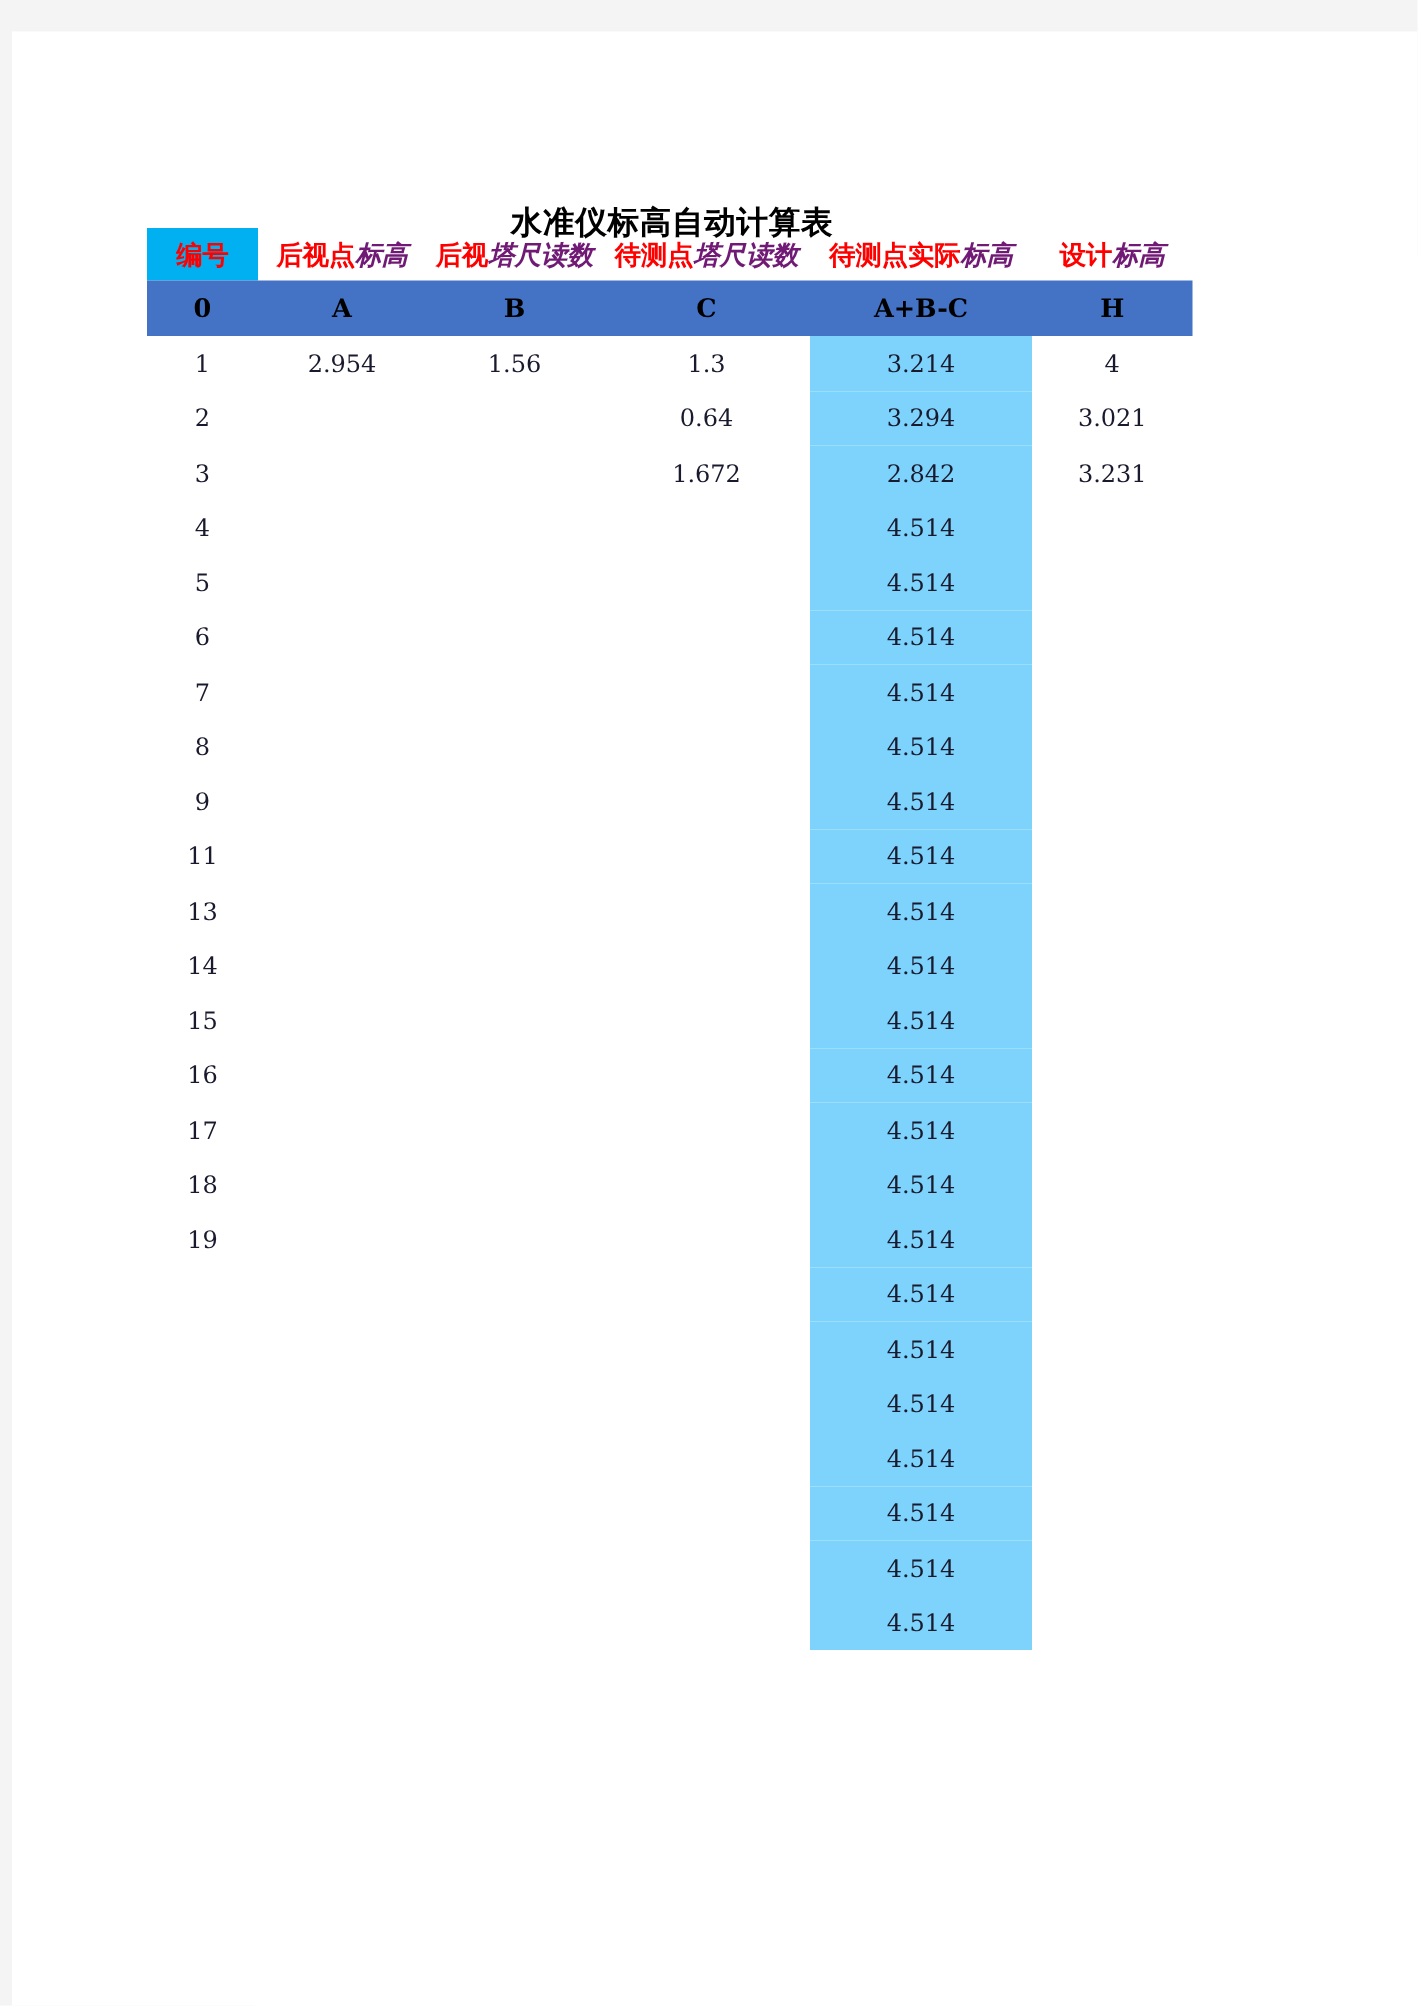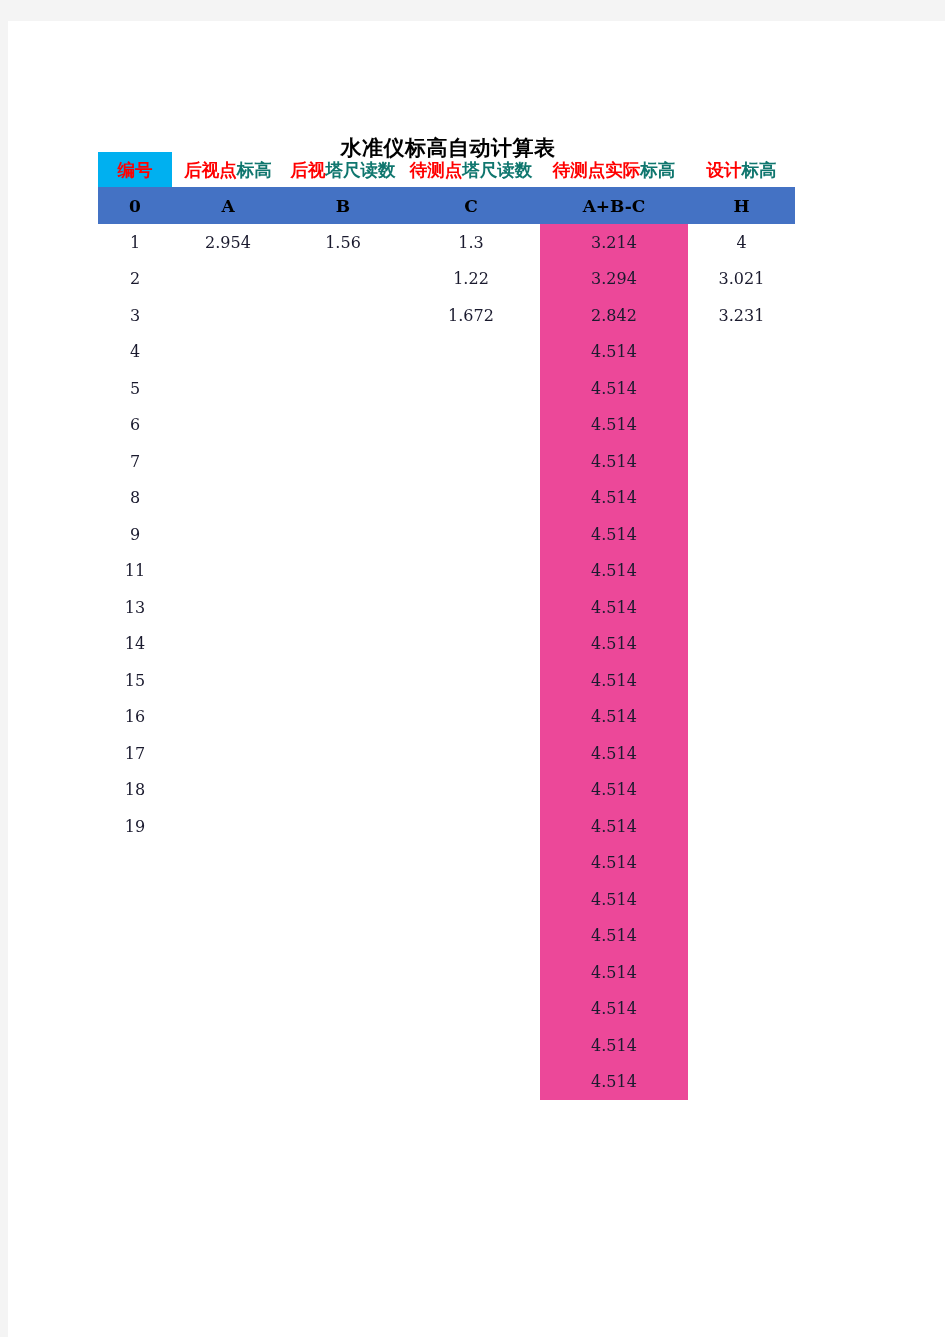--- a/index.html
+++ b/index.html
@@ -77,41 +77,41 @@
     font-weight: bold;
     font-family: "DejaVu Serif", "Liberation Serif", serif;
     white-space: nowrap;
     text-align: center;
   }
   td.cn-idx {
     background: #00B0F0;
     color: #000000;
   }
   .red  { color: #FF0000; }
-  .blk  { color: #0f766e; }
+  .blk  { color: #701a75; font-style: italic; }
 
   
   tr.head-formula td {
     height: 37px;
     background: #4472C4;
     color: #000000;
     font-size: 17px;
     font-weight: bold;
     font-family: "DejaVu Serif", "Liberation Serif", serif;
   }
 
   
   tr.data-row td {
     height: 36.5px;
     font-size: 16px;
     color: #1a1a2e;
     font-family: "DejaVu Serif", "Liberation Serif", serif;
   }
   td.calc {
-    background: #ec4899;
+    background: #7dd3fc;
     color: #1a1a1a;
   }
 </style>
 </head>
 <body>
 
 <div id="sheet">
 
   <div id="title">水准仪标高自动计算表</div>
 
@@ -149,21 +149,21 @@
             <td>2.954</td>
             <td>1.56</td>
             <td>1.3</td>
             <td class="calc">3.214</td>
             <td>4</td>
           </tr>
           <tr class="data-row">
             <td>2</td>
             <td></td>
             <td></td>
-            <td>1.22</td>
+            <td>0.64</td>
             <td class="calc">3.294</td>
             <td>3.021</td>
           </tr>
           <tr class="data-row">
             <td>3</td>
             <td></td>
             <td></td>
             <td>1.672</td>
             <td class="calc">2.842</td>
             <td>3.231</td>

